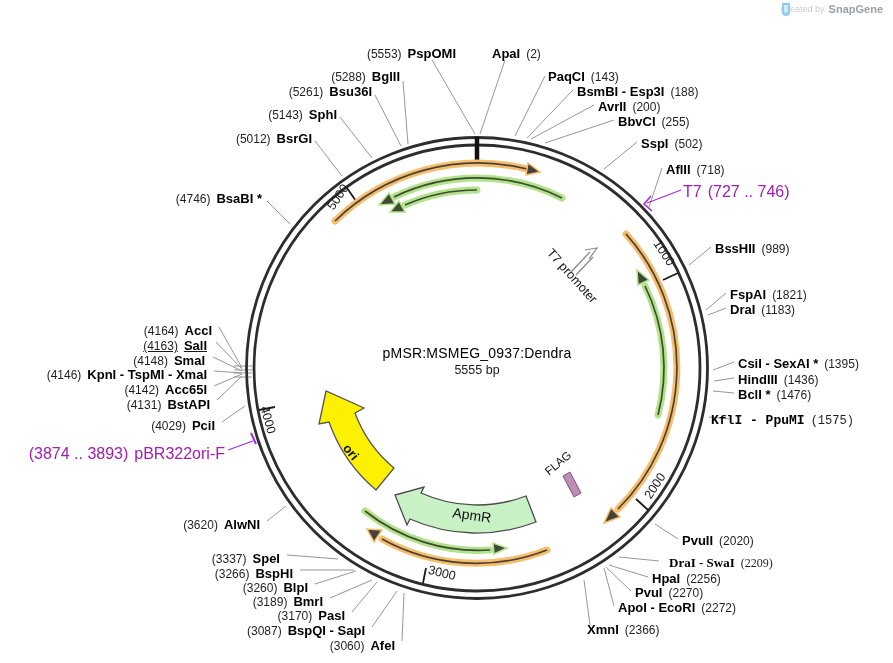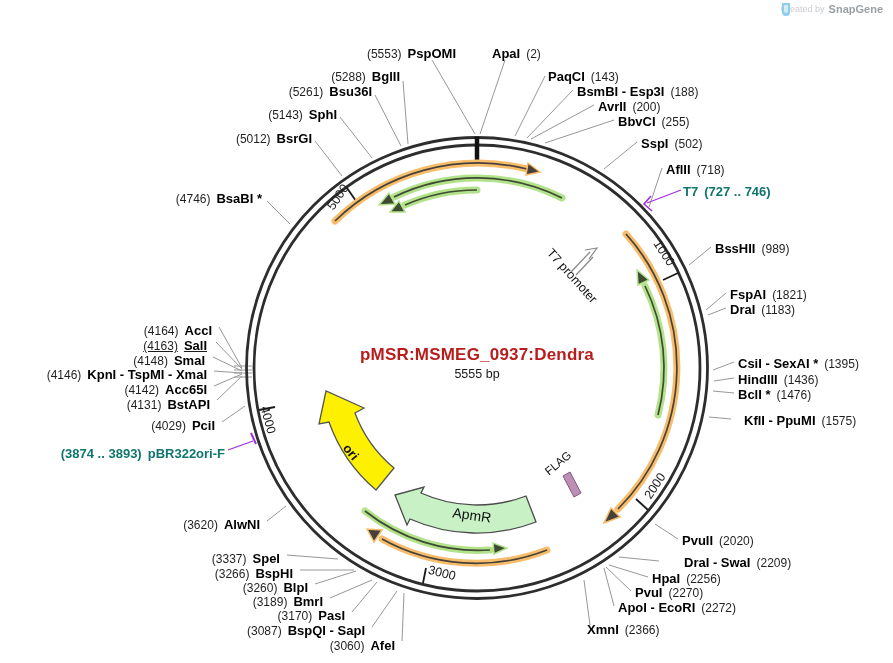--- a/index.html
+++ b/index.html
@@ -4,25 +4,25 @@
 <style>
   html,body{margin:0;padding:0;background:#fff;}
   .stage{position:relative;width:893px;height:663px;background:#ffffff;overflow:hidden;
          font-family:"Liberation Sans",sans-serif;}
   .stage svg{position:absolute;left:0;top:0;}
   .lbl{position:absolute;white-space:nowrap;font-size:12px;color:#1a1a1a;line-height:20px;}
   .lbl .name{font-weight:bold;font-size:13px;color:#000;}
   .lbl .pos{font-size:12px;color:#1f1f1f;}
   .lbl .first{margin-right:6px;}
   .lbl.ra{text-align:right;}
-  .lbl.purple .name,.lbl.purple .pos{color:#0f766e;font-weight:bold;font-size:13px;}
+  .lbl.purple .name,.lbl.purple .pos{color:#a21caf;font-weight:normal;font-size:16px;}
   .tick{position:absolute;font-size:12.5px;color:#1a1a1a;transform-origin:center;white-space:nowrap;}
   .featlbl{position:absolute;transform-origin:center;white-space:nowrap;color:#111;}
   .title-wrap{position:absolute;left:477px;top:345px;transform:translate(-50%,0);text-align:center;}
-  .ptitle{font-size:17px;font-weight:bold;color:#b91c1c;letter-spacing:.2px;}
+  .ptitle{font-size:14px;font-weight:normal;color:#000000;letter-spacing:.2px;}
   .psize{font-size:12.5px;color:#1a1a1a;margin-top:2px;}
   .watermark{position:absolute;top:3px;right:10px;display:flex;align-items:center;gap:4px;}
   .wm-created{font-size:9px;color:#c8ccd0;}
   .wm-brand{font-size:11px;font-weight:bold;color:#9aa0a6;}
 </style>
 </head>
 <body>
 
 <div class="stage">
 
@@ -179,23 +179,23 @@
   <div class="lbl" style="left:618px;top:112px;"><span class="name first">BbvCI</span><span class="pos">(255)</span></div>
   <div class="lbl" style="left:641px;top:134px;"><span class="name first">SspI</span><span class="pos">(502)</span></div>
   <div class="lbl" style="left:666px;top:160px;"><span class="name first">AflII</span><span class="pos">(718)</span></div>
   <div class="lbl purple" style="left:683px;top:182px;"><span class="name first">T7</span><span class="pos">(727 .. 746)</span></div>
   <div class="lbl" style="left:715px;top:239px;"><span class="name first">BssHII</span><span class="pos">(989)</span></div>
   <div class="lbl" style="left:730px;top:285px;"><span class="name first">FspAI</span><span class="pos">(1821)</span></div>
   <div class="lbl" style="left:730px;top:300px;"><span class="name first">DraI</span><span class="pos">(1183)</span></div>
   <div class="lbl" style="left:738px;top:354px;"><span class="name first">CsiI - SexAI *</span><span class="pos">(1395)</span></div>
   <div class="lbl" style="left:738px;top:370px;"><span class="name first">HindIII</span><span class="pos">(1436)</span></div>
   <div class="lbl" style="left:738px;top:385px;"><span class="name first">BclI *</span><span class="pos">(1476)</span></div>
-  <div class="lbl" style="left:744px;top:411px;"><span class="name first">KflI - PpuMI</span><span class="pos">(1575)</span></div>
+  <div class="lbl" style="left:711px;top:411px;font-family:Liberation Mono, monospace;"><span class="name first">KflI - PpuMI</span><span class="pos">(1575)</span></div>
   <div class="lbl" style="left:682px;top:531px;"><span class="name first">PvuII</span><span class="pos">(2020)</span></div>
-  <div class="lbl" style="left:684px;top:553px;"><span class="name first">DraI - SwaI</span><span class="pos">(2209)</span></div>
+  <div class="lbl" style="left:669px;top:553px;font-family:Liberation Serif, serif;"><span class="name first">DraI - SwaI</span><span class="pos">(2209)</span></div>
   <div class="lbl" style="left:652px;top:569px;"><span class="name first">HpaI</span><span class="pos">(2256)</span></div>
   <div class="lbl" style="left:635px;top:583px;"><span class="name first">PvuI</span><span class="pos">(2270)</span></div>
   <div class="lbl" style="left:618px;top:598px;"><span class="name first">ApoI - EcoRI</span><span class="pos">(2272)</span></div>
   <div class="lbl" style="left:587px;top:620px;"><span class="name first">XmnI</span><span class="pos">(2366)</span></div>
 
   <div class="lbl ra" style="right:498px;top:636px;"><span class="pos first">(3060)</span><span class="name">AfeI</span></div>
   <div class="lbl ra" style="right:528px;top:621px;"><span class="pos first">(3087)</span><span class="name">BspQI - SapI</span></div>
   <div class="lbl ra" style="right:548px;top:606px;padding-left:11px;"><span class="pos first">(3170)</span><span class="name">PasI</span></div>
   <div class="lbl ra" style="right:570px;top:592px;"><span class="pos first">(3189)</span><span class="name">BmrI</span></div>
   <div class="lbl ra" style="right:585px;top:578px;"><span class="pos first">(3260)</span><span class="name">BlpI</span></div>

